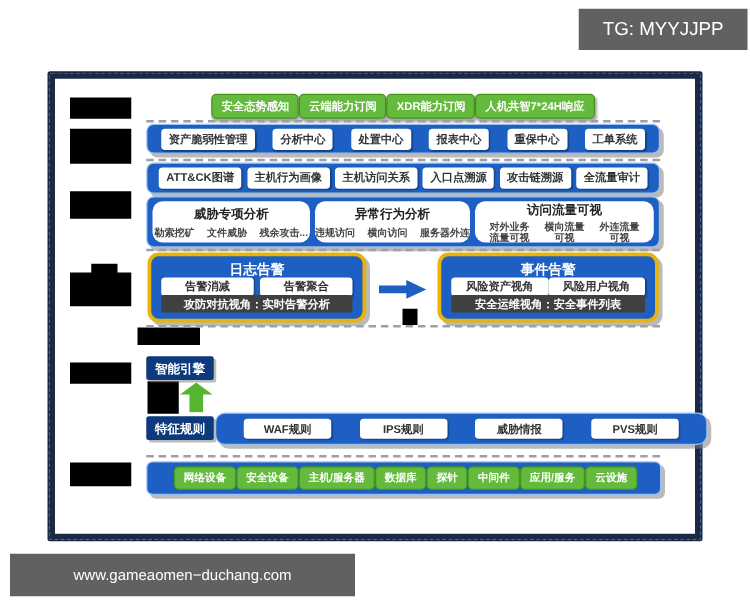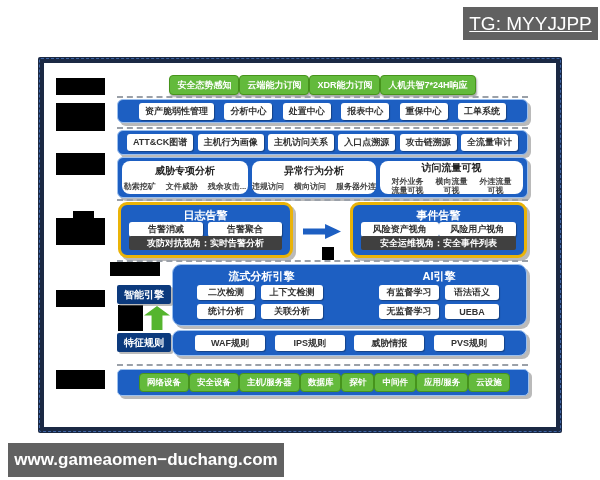--- a/index.html
+++ b/index.html
@@ -54,22 +54,22 @@
              display:flex;align-items:center;justify-content:center;white-space:nowrap;
              box-shadow:2px 2px 0 rgba(120,120,120,.5);}
 
   .dash{border-top:2px dashed #9aa0a8;}
 
   .up-arrow{background:#55b52e;clip-path:polygon(50% 0,100% 40%,71% 40%,71% 100%,29% 100%,29% 40%,0 40%);}
   .right-arrow{background:#1d5fc2;clip-path:polygon(0 32%,58% 32%,58% 6%,100% 50%,58% 94%,58% 68%,0 68%);}
 
   .watermark{background:#616161;color:#fff;display:flex;align-items:center;justify-content:center;
              white-space:nowrap;}
-  .wm-tr{font-size:19px;text-decoration:underline;}
-  .wm-bl{font-size:17px;font-weight:bold;}
+  .wm-tr{font-size:15px;}
+  .wm-bl{font-size:12px;}
 </style>
 </head>
 <body>
 
 <div id="page">
 
   <div class="abs frame" style="left:38px;top:57px;width:524px;height:376px;">
     <div class="abs frame-dash" style="left:1px;top:1px;right:1px;bottom:1px;"></div>
   </div>
   <div class="abs canvas" style="left:44px;top:63px;width:512px;height:364px;"></div>
@@ -87,21 +87,21 @@
 
   <div class="abs" style="left:117px;top:75px;width:411px;display:flex;justify-content:center;">
     <div class="gbtn">安全态势感知</div>
     <div class="gbtn">云端能力订阅</div>
     <div class="gbtn">XDR能力订阅</div>
     <div class="gbtn">人机共智7*24H响应</div>
   </div>
 
   <div class="abs dash" style="left:117px;top:96px;width:411px;"></div>
 
-  <div class="abs band spread" style="left:117px;top:99px;width:411px;height:24px;padding:0 21px;">
+  <div class="abs band spread" style="left:117px;top:99px;width:411px;height:24px;padding:0 11px;">
     <div class="wbtn">资产脆弱性管理</div>
     <div class="wbtn">分析中心</div>
     <div class="wbtn">处置中心</div>
     <div class="wbtn">报表中心</div>
     <div class="wbtn">重保中心</div>
     <div class="wbtn">工单系统</div>
   </div>
 
   <div class="abs dash" style="left:117px;top:127px;width:411px;"></div>
 
@@ -158,38 +158,26 @@
     <div class="alert-title">事件告警</div>
     <div class="abs" style="left:8px;top:17px;right:8px;display:flex;justify-content:space-between;align-items:flex-end;">
       <div class="wbtn" style="width:74px;height:15px;">风险资产视角</div>
       <div class="wbtn" style="width:74px;height:15px;">风险用户视角</div>
     </div>
     <div class="abs banner" style="left:8px;right:8px;bottom:5px;height:14px;">安全运维视角：安全事件列表</div>
   </div>
 
   <div class="abs dash" style="left:117px;top:260px;width:411px;"></div>
 
-  <div class="abs bigbox" style="left:172px;top:264px;width:355px;height:62px;">
-    <div class="sec-title" style="left:0;width:177px;top:4px;">流式分析引擎</div>
-    <div class="sec-title" style="left:177px;width:178px;top:4px;">AI引擎</div>
-    <div class="abs wbtn" style="left:24px;top:20px;width:58px;height:15px;">二次检测</div>
-    <div class="abs wbtn" style="left:88px;top:20px;width:62px;height:15px;">上下文检测</div>
-    <div class="abs wbtn" style="left:24px;top:39px;width:58px;height:15px;">统计分析</div>
-    <div class="abs wbtn" style="left:88px;top:39px;width:62px;height:15px;">关联分析</div>
-    <div class="abs wbtn" style="left:206px;top:20px;width:60px;height:15px;">有监督学习</div>
-    <div class="abs wbtn" style="left:272px;top:20px;width:54px;height:15px;">语法语义</div>
-    <div class="abs wbtn" style="left:206px;top:39px;width:60px;height:15px;">无监督学习</div>
-    <div class="abs wbtn" style="left:272px;top:39px;width:54px;height:15px;">UEBA</div>
-  </div>
 
   <div class="abs darklabel" style="left:117px;top:285px;width:54px;height:19px;">智能引擎</div>
   <div class="abs up-arrow" style="left:144px;top:306px;width:26px;height:24px;"></div>
 
   <div class="abs darklabel" style="left:117px;top:333px;width:54px;height:19px;">特征规则</div>
-  <div class="abs band spread" style="left:172px;top:330px;width:355px;height:26px;padding:0 22px;border-radius:8px;">
+  <div class="abs band spread" style="left:172px;top:330px;width:394px;height:26px;padding:0 22px;border-radius:8px;">
     <div class="wbtn" style="width:58px;height:16px;">WAF规则</div>
     <div class="wbtn" style="width:58px;height:16px;">IPS规则</div>
     <div class="wbtn" style="width:58px;height:16px;">威胁情报</div>
     <div class="wbtn" style="width:58px;height:16px;">PVS规则</div>
   </div>
 
   <div class="abs dash" style="left:117px;top:364px;width:411px;"></div>
 
   <div class="abs band spread" style="left:117px;top:369px;width:412px;height:27px;padding:0 21px;border-radius:5px;">
     <div class="gbtn" style="height:17px;font-size:8.5px;box-shadow:none;">网络设备</div>

